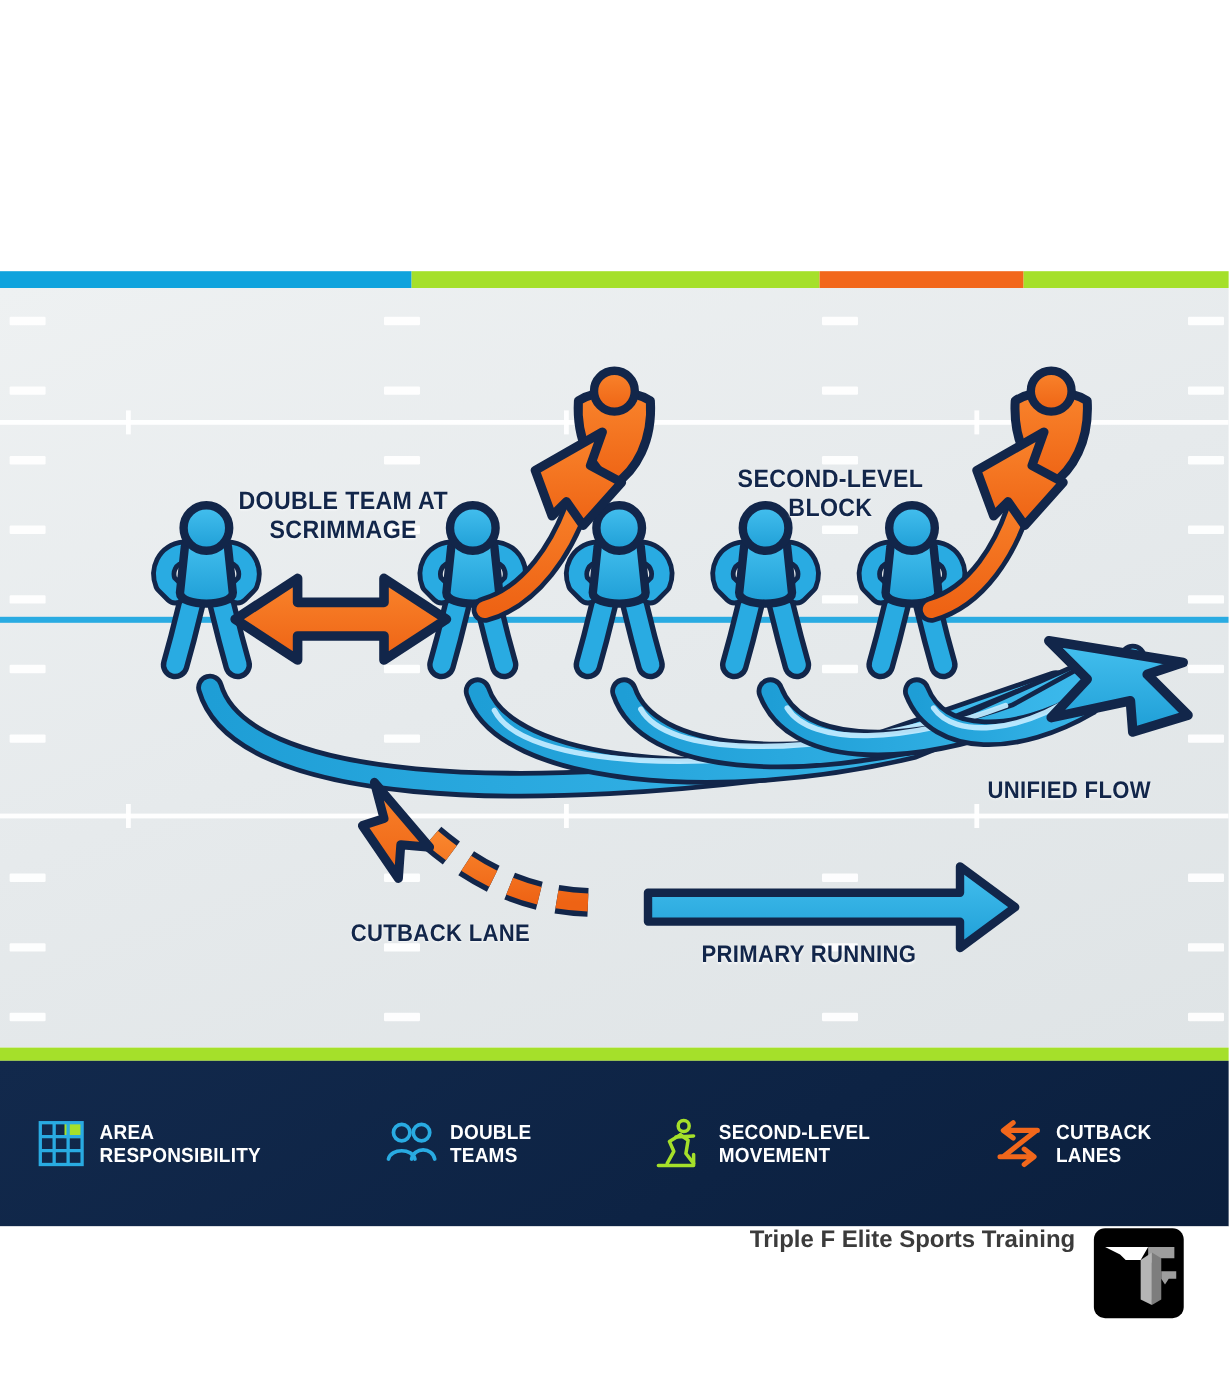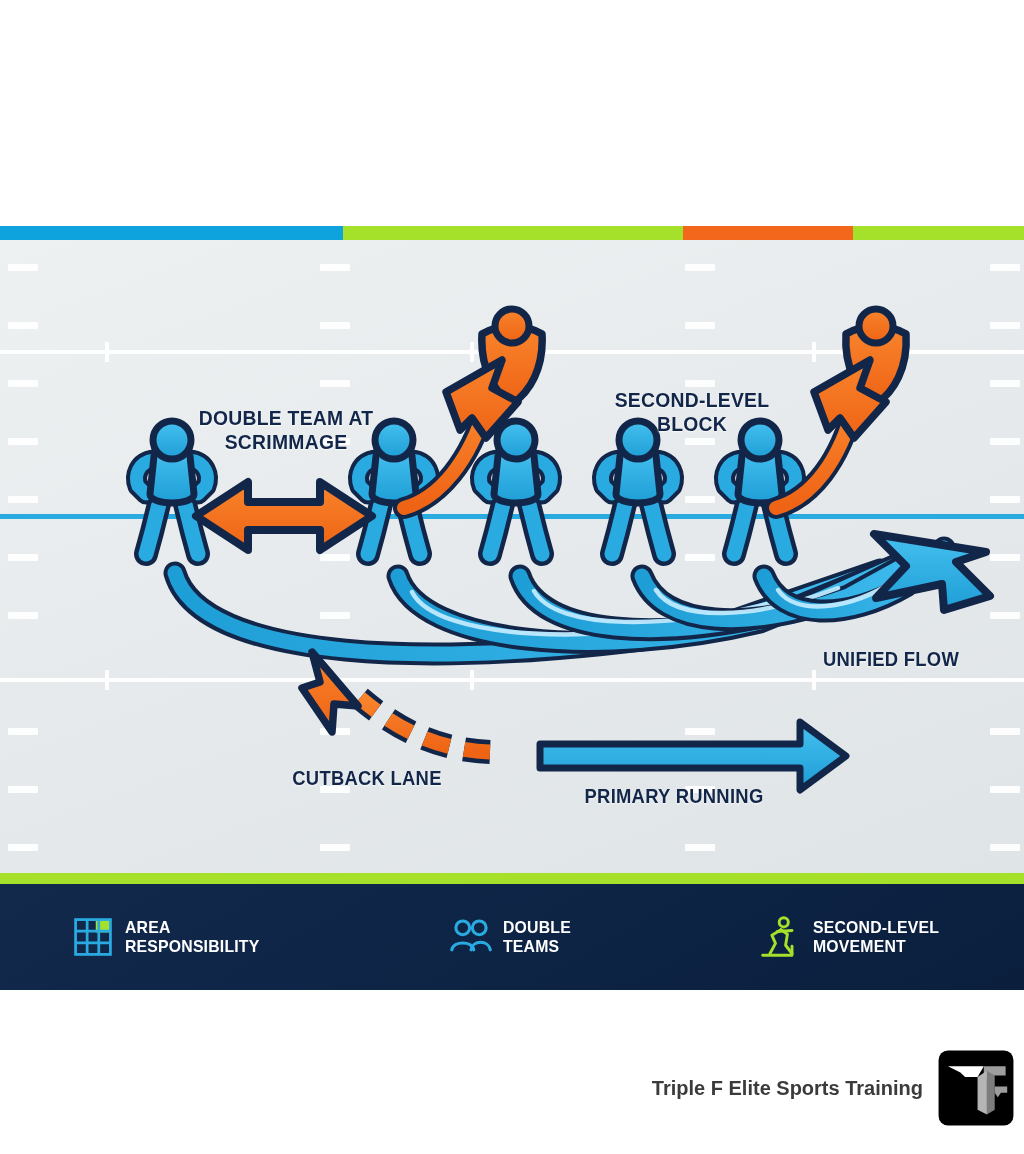--- a/index.html
+++ b/index.html
@@ -30,32 +30,32 @@
   .losline{position:absolute;left:0;width:1024px;height:5px;background:#29abe2;}
 
   
   .flabel{position:absolute;color:#12264a;font-weight:bold;
     font-family:"Liberation Sans",sans-serif;line-height:1.12;
     letter-spacing:.3px;text-align:center;transform:scaleX(.92);
     transform-origin:center;text-shadow:0 1px 2px rgba(255,255,255,.85);}
 
   
   .greenbar{position:absolute;left:0;top:873px;width:1024px;height:11px;background:#a5e02a;}
-  .legend{position:absolute;left:0;top:884px;width:1024px;height:106px;
+  .legend{position:absolute;left:0;top:884px;width:1024px;height:138px;
     background:linear-gradient(150deg,#12294c 0%,#0d2344 60%,#0b1f3d 100%);
     display:flex;align-items:center;}
   .legitem{flex:1;display:flex;align-items:center;justify-content:center;gap:10px;padding:0 4px;}
   .legicon{width:44px;height:44px;flex:none;display:block;}
   .legtext{color:#ffffff;font-weight:bold;font-size:17px;line-height:1.13;
     font-family:"Liberation Sans",sans-serif;letter-spacing:.2px;
     transform:scaleX(.93);transform-origin:left center;white-space:nowrap;}
 
   
   .footer{position:absolute;left:0;top:1022px;width:1024px;height:132px;background:#ffffff;
-    display:flex;align-items:center;justify-content:flex-end;padding-right:9px;box-sizing:border-box;}
+    display:flex;justify-content:flex-end;padding-right:36px;box-sizing:border-box;}
   .ftext{text-align:right;margin-right:14px;}
   .fbrand{color:#3b3b3b;font-weight:bold;font-size:20px;font-family:"Liberation Sans",sans-serif;}
   .fsite{color:#8e8e8e;font-size:16px;margin-top:3px;font-family:"Liberation Sans",sans-serif;}
   .flogo{width:78px;height:78px;flex:none;}
   svg{display:block;}
   .ovl{position:absolute;left:0;top:0;}
 </style>
 </head>
 <body>
 
@@ -329,20 +329,31 @@
           <path d="M24 16 L 14 22 L 18 31 L 12 42" fill="none" stroke="#a5e02a" stroke-width="3.2" stroke-linecap="round" stroke-linejoin="round"></path>
           <path d="M24 16 L 31 21 L 29 33 L 36 42" fill="none" stroke="#a5e02a" stroke-width="3.2" stroke-linecap="round" stroke-linejoin="round"></path>
           <path d="M20 18 L 36 17" fill="none" stroke="#a5e02a" stroke-width="3.2" stroke-linecap="round"></path>
           <path d="M4 44 H 36 V 34" fill="none" stroke="#a5e02a" stroke-width="3.2" stroke-linecap="round" stroke-linejoin="round"></path>
         </svg>
         <div class="legtext">
           <div>SECOND-LEVEL</div>
           <div>MOVEMENT</div>
         </div>
       </div>
+      <div class="legitem">
+        <svg class="legicon" viewBox="0 0 48 48">
+          <path d="M42 12 H 12 M20 5 L 11 12 L 20 19" fill="none" stroke="#f2671b" stroke-width="4.6" stroke-linecap="round" stroke-linejoin="round"></path>
+          <path d="M40 13 L 12 35" fill="none" stroke="#f2671b" stroke-width="4.6" stroke-linecap="round"></path>
+          <path d="M8 36 H 38 M30 29 L 39 36 L 30 43" fill="none" stroke="#f2671b" stroke-width="4.6" stroke-linecap="round" stroke-linejoin="round"></path>
+        </svg>
+        <div class="legtext">
+          <div>CUTBACK</div>
+          <div>LANES</div>
+        </div>
+      </div>
     </div>
 
   <div class="footer">
     <div class="ftext">
       <div class="fbrand">Triple F Elite Sports Training</div>
     </div>
     <svg class="flogo" viewBox="0 0 100 100">
       <rect x="2" y="2" width="96" height="96" rx="12" fill="#000000"></rect>
       <path d="M14 22 L 60 22 L 52 36 L 36 36 L 30 30 Z" fill="#ffffff"></path>
       <path d="M60 22 L 88 22 L 88 34 L 72 34 L 66 42 L 60 34 Z" fill="#9d9d9d"></path>

